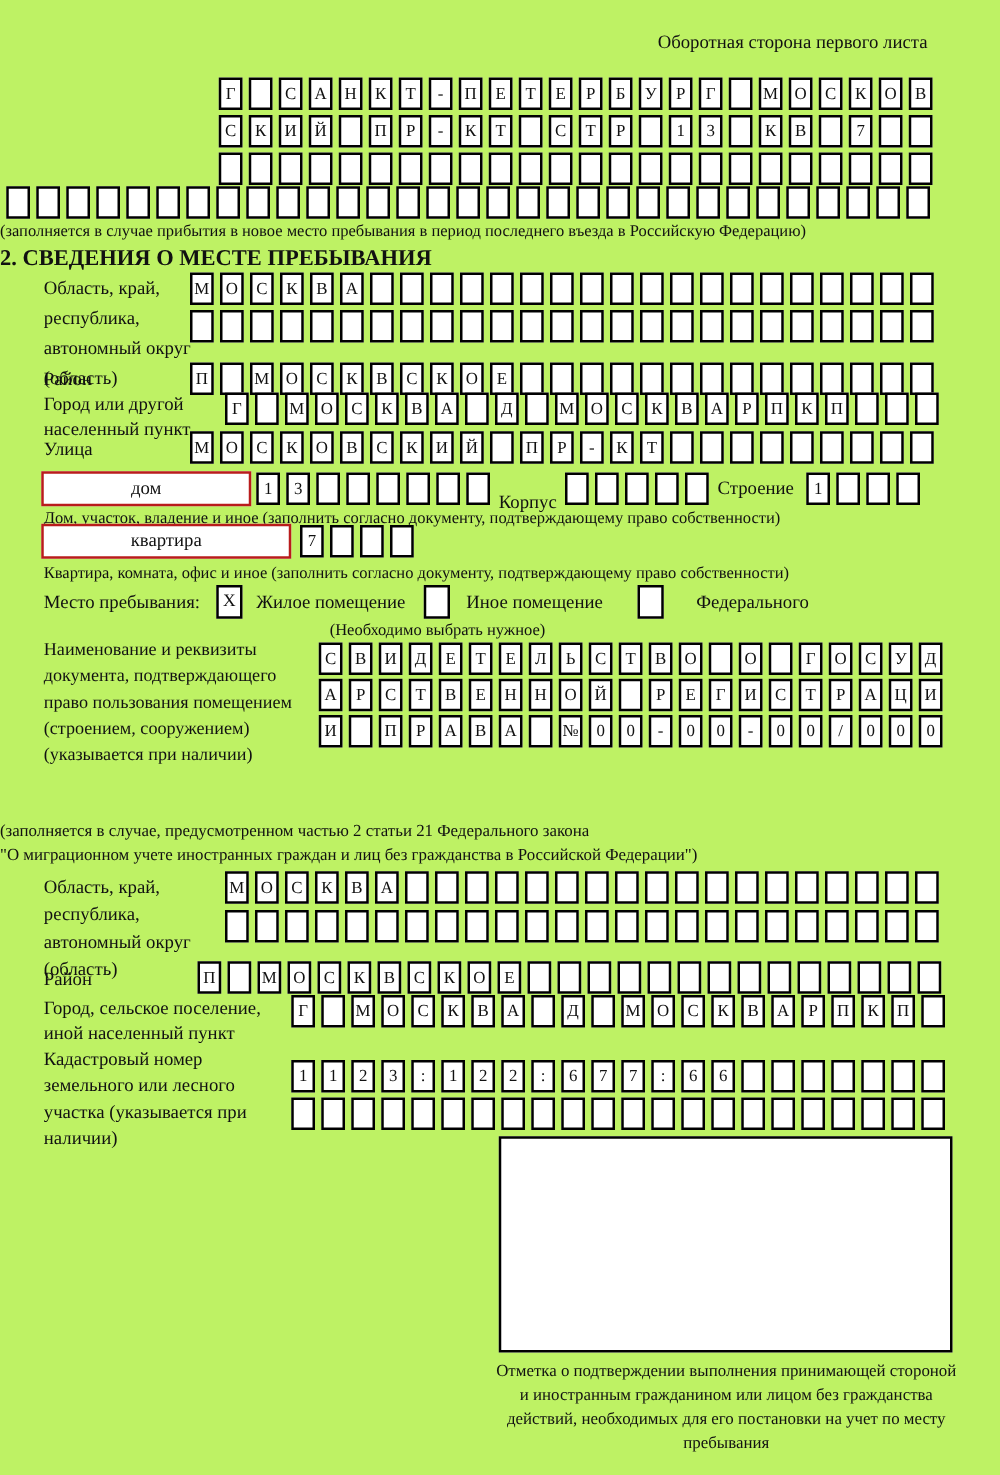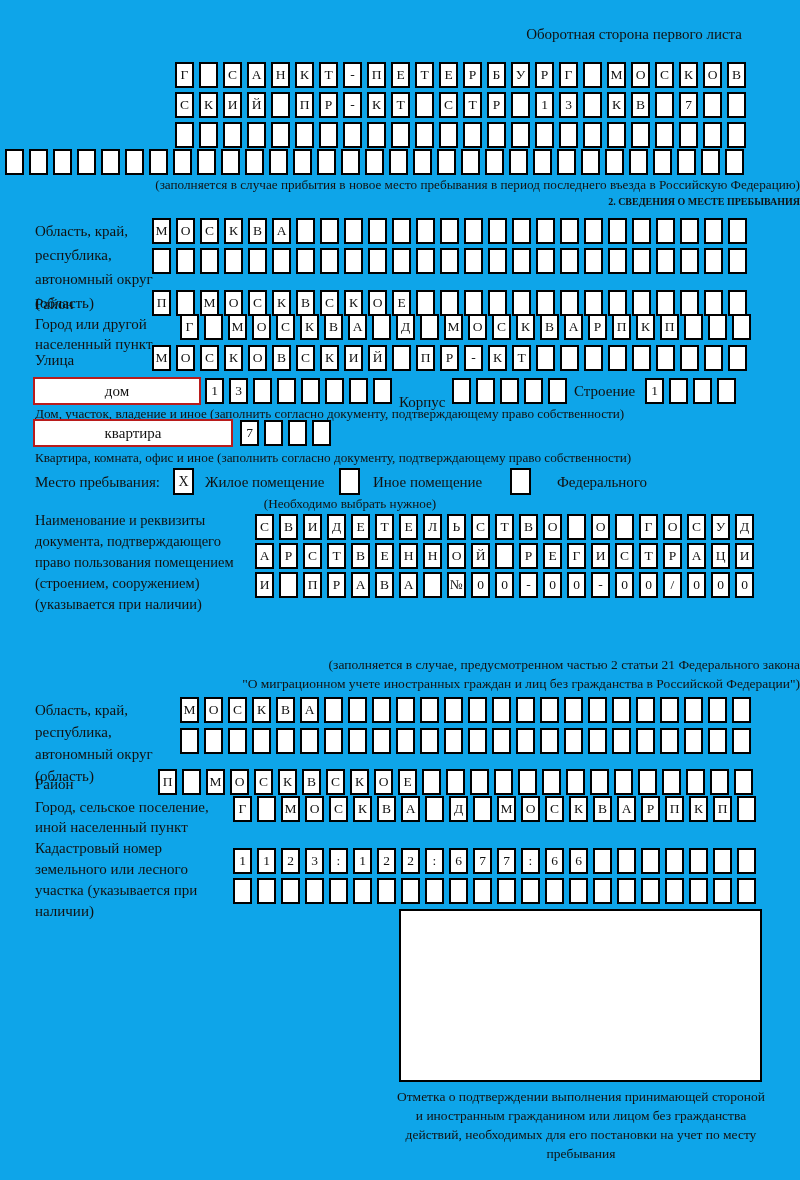--- a/index.html
+++ b/index.html
@@ -1,25 +1,25 @@
 <!DOCTYPE html>
 <html><head>
 <meta charset="utf-8">
 <style>
   html,body{margin:0;padding:0;background:#fff;}
   .page{
-    position:relative;width:800px;height:1180px;background:#0ea5e9;
+    position:relative;width:800px;height:1180px;background:#bef264;
     font-family:"Liberation Serif","DejaVu Serif",serif;color:#111;
     overflow:hidden;
   }
   .abs{position:absolute;}
   .lbl{font-size:15px;line-height:21px;color:#111;}
   .note{font-size:13.2px;color:#111;}
-  .center{text-align:right;width:800px;left:0;}
-  .title{font-weight:bold;font-size:10px;}
+  .center{text-align:left;width:800px;left:0;}
+  .title{font-weight:bold;font-size:18px;}
   .row{position:absolute;display:flex;gap:5px;}
   .cell{
     width:19px;height:26px;border:2px solid #000;box-sizing:border-box;
     display:flex;align-items:center;justify-content:center;
     font-size:13.5px;font-family:"Liberation Serif","DejaVu Serif",serif;
     background:#fff;flex:0 0 auto;overflow:hidden;
   }
   .cb{position:absolute;width:21px;height:27px;border:2px solid #000;box-sizing:border-box;
       display:flex;align-items:center;justify-content:center;font-size:14px;background:#fff;}
   .namedbox{

